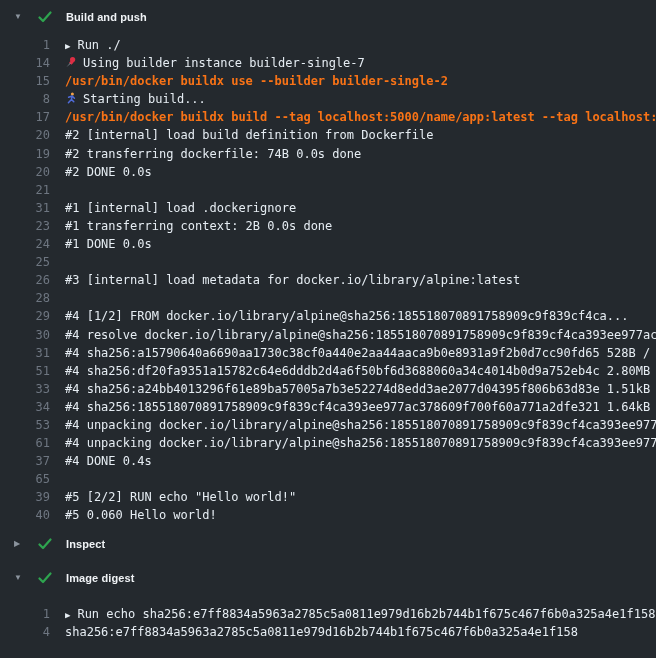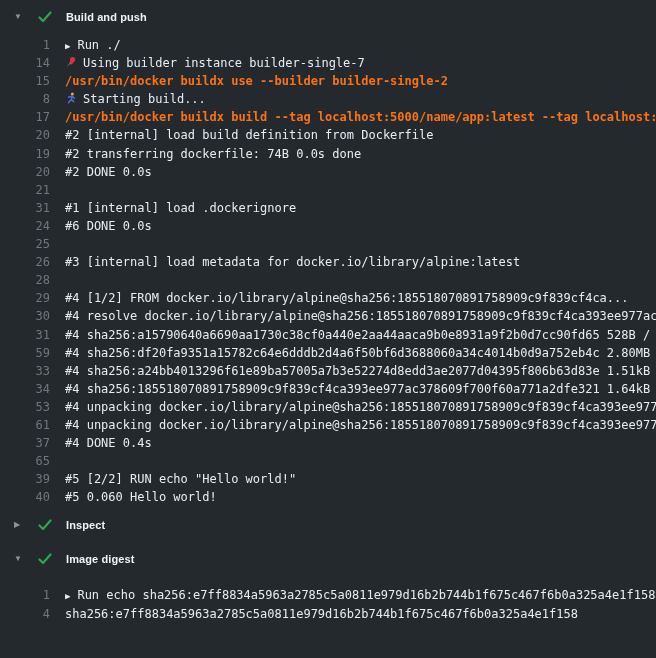--- a/index.html
+++ b/index.html
@@ -86,28 +86,29 @@
         <div class="log-line"><span class="line-num">8</span><span class="line-text"><span class="emoji"><svg width="12" height="12" viewBox="0 0 12 12">
                 <circle cx="7.4" cy="1.9" r="1.5" fill="#f4a347"></circle>
                 <path d="M3.6 5.2 L7.2 4 L9.4 6.2 M7.2 4.2 L6.4 7.4 L3.4 10.8 M6.4 7.4 L8.8 9.8" stroke="#4f6bd8" stroke-width="1.5" fill="none" stroke-linecap="round" stroke-linejoin="round"></path>
               </svg></span><span>Starting build...</span></span></div>
         <div class="log-line"><span class="line-num">17</span><span class="line-text command"><span>/usr/bin/docker buildx build --tag localhost:5000/name/app:latest --tag localhost:5000/name/app:latest</span></span></div>
         <div class="log-line"><span class="line-num">20</span><span class="line-text"><span>#2 [internal] load build definition from Dockerfile</span></span></div>
         <div class="log-line"><span class="line-num">19</span><span class="line-text"><span>#2 transferring dockerfile: 74B 0.0s done</span></span></div>
         <div class="log-line"><span class="line-num">20</span><span class="line-text"><span>#2 DONE 0.0s</span></span></div>
         <div class="log-line"><span class="line-num">21</span><span class="line-text"><span></span></span></div>
         <div class="log-line"><span class="line-num">31</span><span class="line-text"><span>#1 [internal] load .dockerignore</span></span></div>
-        <div class="log-line"><span class="line-num">24</span><span class="line-text"><span>#6 DONE 0.0s</span></span></div>
+        <div class="log-line"><span class="line-num">23</span><span class="line-text"><span>#1 transferring context: 2B 0.0s done</span></span></div>
+        <div class="log-line"><span class="line-num">24</span><span class="line-text"><span>#1 DONE 0.0s</span></span></div>
         <div class="log-line"><span class="line-num">25</span><span class="line-text"><span></span></span></div>
         <div class="log-line"><span class="line-num">26</span><span class="line-text"><span>#3 [internal] load metadata for docker.io/library/alpine:latest</span></span></div>
         <div class="log-line"><span class="line-num">28</span><span class="line-text"><span></span></span></div>
         <div class="log-line"><span class="line-num">29</span><span class="line-text"><span>#4 [1/2] FROM docker.io/library/alpine@sha256:185518070891758909c9f839cf4ca...</span></span></div>
         <div class="log-line"><span class="line-num">30</span><span class="line-text"><span>#4 resolve docker.io/library/alpine@sha256:185518070891758909c9f839cf4ca393ee977ac378609f700f60a771a2dfe321</span></span></div>
         <div class="log-line"><span class="line-num">31</span><span class="line-text"><span>#4 sha256:a15790640a6690aa1730c38cf0a440e2aa44aaca9b0e8931a9f2b0d7cc90fd65 528B / 528B</span></span></div>
-        <div class="log-line"><span class="line-num">59</span><span class="line-text"><span>#4 sha256:df20fa9351a15782c64e6dddb2d4a6f50bf6d3688060a34c4014b0d9a752eb4c 2.80MB /</span></span></div>
+        <div class="log-line"><span class="line-num">51</span><span class="line-text"><span>#4 sha256:df20fa9351a15782c64e6dddb2d4a6f50bf6d3688060a34c4014b0d9a752eb4c 2.80MB /</span></span></div>
         <div class="log-line"><span class="line-num">33</span><span class="line-text"><span>#4 sha256:a24bb4013296f61e89ba57005a7b3e52274d8edd3ae2077d04395f806b63d83e 1.51kB /</span></span></div>
         <div class="log-line"><span class="line-num">34</span><span class="line-text"><span>#4 sha256:185518070891758909c9f839cf4ca393ee977ac378609f700f60a771a2dfe321 1.64kB /</span></span></div>
         <div class="log-line"><span class="line-num">53</span><span class="line-text"><span>#4 unpacking docker.io/library/alpine@sha256:185518070891758909c9f839cf4ca393ee977ac378609f700f60a771a2dfe321</span></span></div>
         <div class="log-line"><span class="line-num">61</span><span class="line-text"><span>#4 unpacking docker.io/library/alpine@sha256:185518070891758909c9f839cf4ca393ee977ac378609f700f60a771a2dfe321</span></span></div>
         <div class="log-line"><span class="line-num">37</span><span class="line-text"><span>#4 DONE 0.4s</span></span></div>
         <div class="log-line"><span class="line-num">65</span><span class="line-text"><span></span></span></div>
         <div class="log-line"><span class="line-num">39</span><span class="line-text"><span>#5 [2/2] RUN echo "Hello world!"</span></span></div>
         <div class="log-line"><span class="line-num">40</span><span class="line-text"><span>#5 0.060 Hello world!</span></span></div>
       </div>
   </section>

